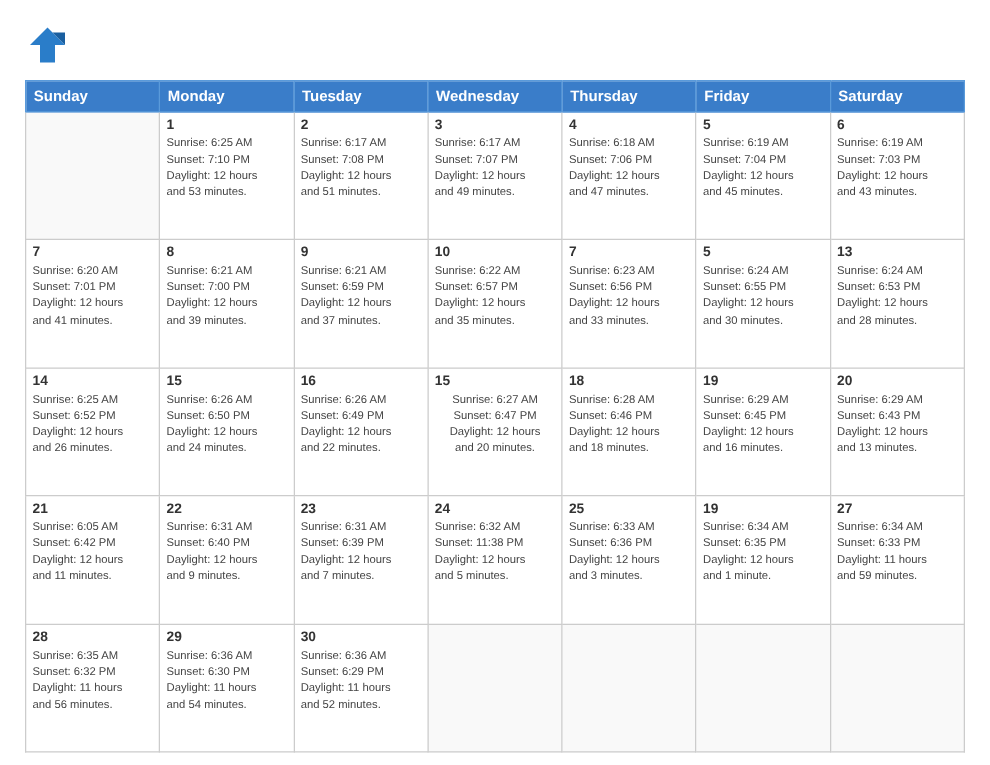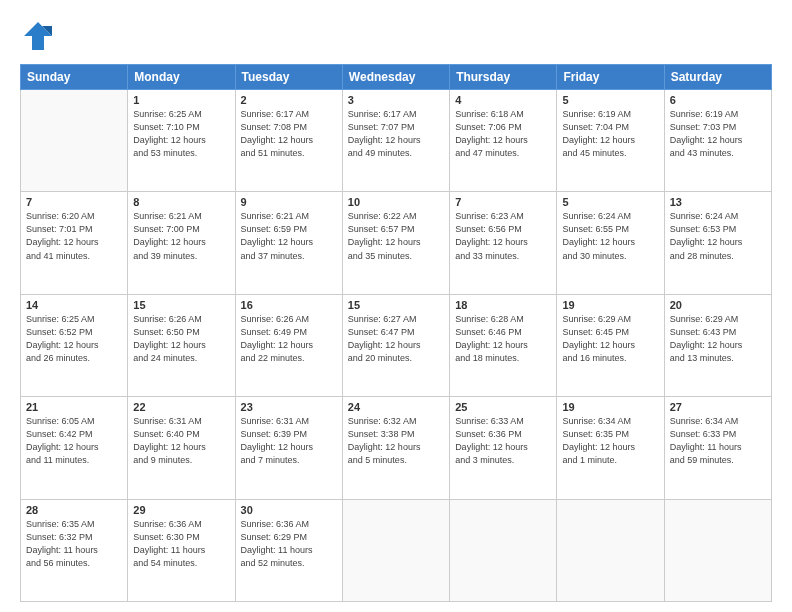--- a/index.html
+++ b/index.html
@@ -242,21 +242,21 @@
           </td>
           <td>
             <span class="day-num">16</span>
             <div class="day-info" style="white-space: pre-line;">Sunrise: 6:26 AM
 Sunset: 6:49 PM
 Daylight: 12 hours
 and 22 minutes.</div>
           </td>
           <td>
             <span class="day-num">15</span>
-            <div class="day-info" style="white-space: pre-line;">Sunrise: 6:27 AM
+            <div class="day-info" style="white-space: pre-line; text-align: center;">Sunrise: 6:27 AM
 Sunset: 6:47 PM
 Daylight: 12 hours
 and 20 minutes.</div>
           </td>
           <td>
             <span class="day-num">18</span>
             <div class="day-info" style="white-space: pre-line;">Sunrise: 6:28 AM
 Sunset: 6:46 PM
 Daylight: 12 hours
 and 18 minutes.</div>
@@ -294,21 +294,21 @@
           <td>
             <span class="day-num">23</span>
             <div class="day-info" style="white-space: pre-line;">Sunrise: 6:31 AM
 Sunset: 6:39 PM
 Daylight: 12 hours
 and 7 minutes.</div>
           </td>
           <td>
             <span class="day-num">24</span>
             <div class="day-info" style="white-space: pre-line;">Sunrise: 6:32 AM
-Sunset: 3:38 PM
+Sunset: 11:38 PM
 Daylight: 12 hours
 and 5 minutes.</div>
           </td>
           <td>
             <span class="day-num">25</span>
             <div class="day-info" style="white-space: pre-line;">Sunrise: 6:33 AM
 Sunset: 6:36 PM
 Daylight: 12 hours
 and 3 minutes.</div>
           </td>

